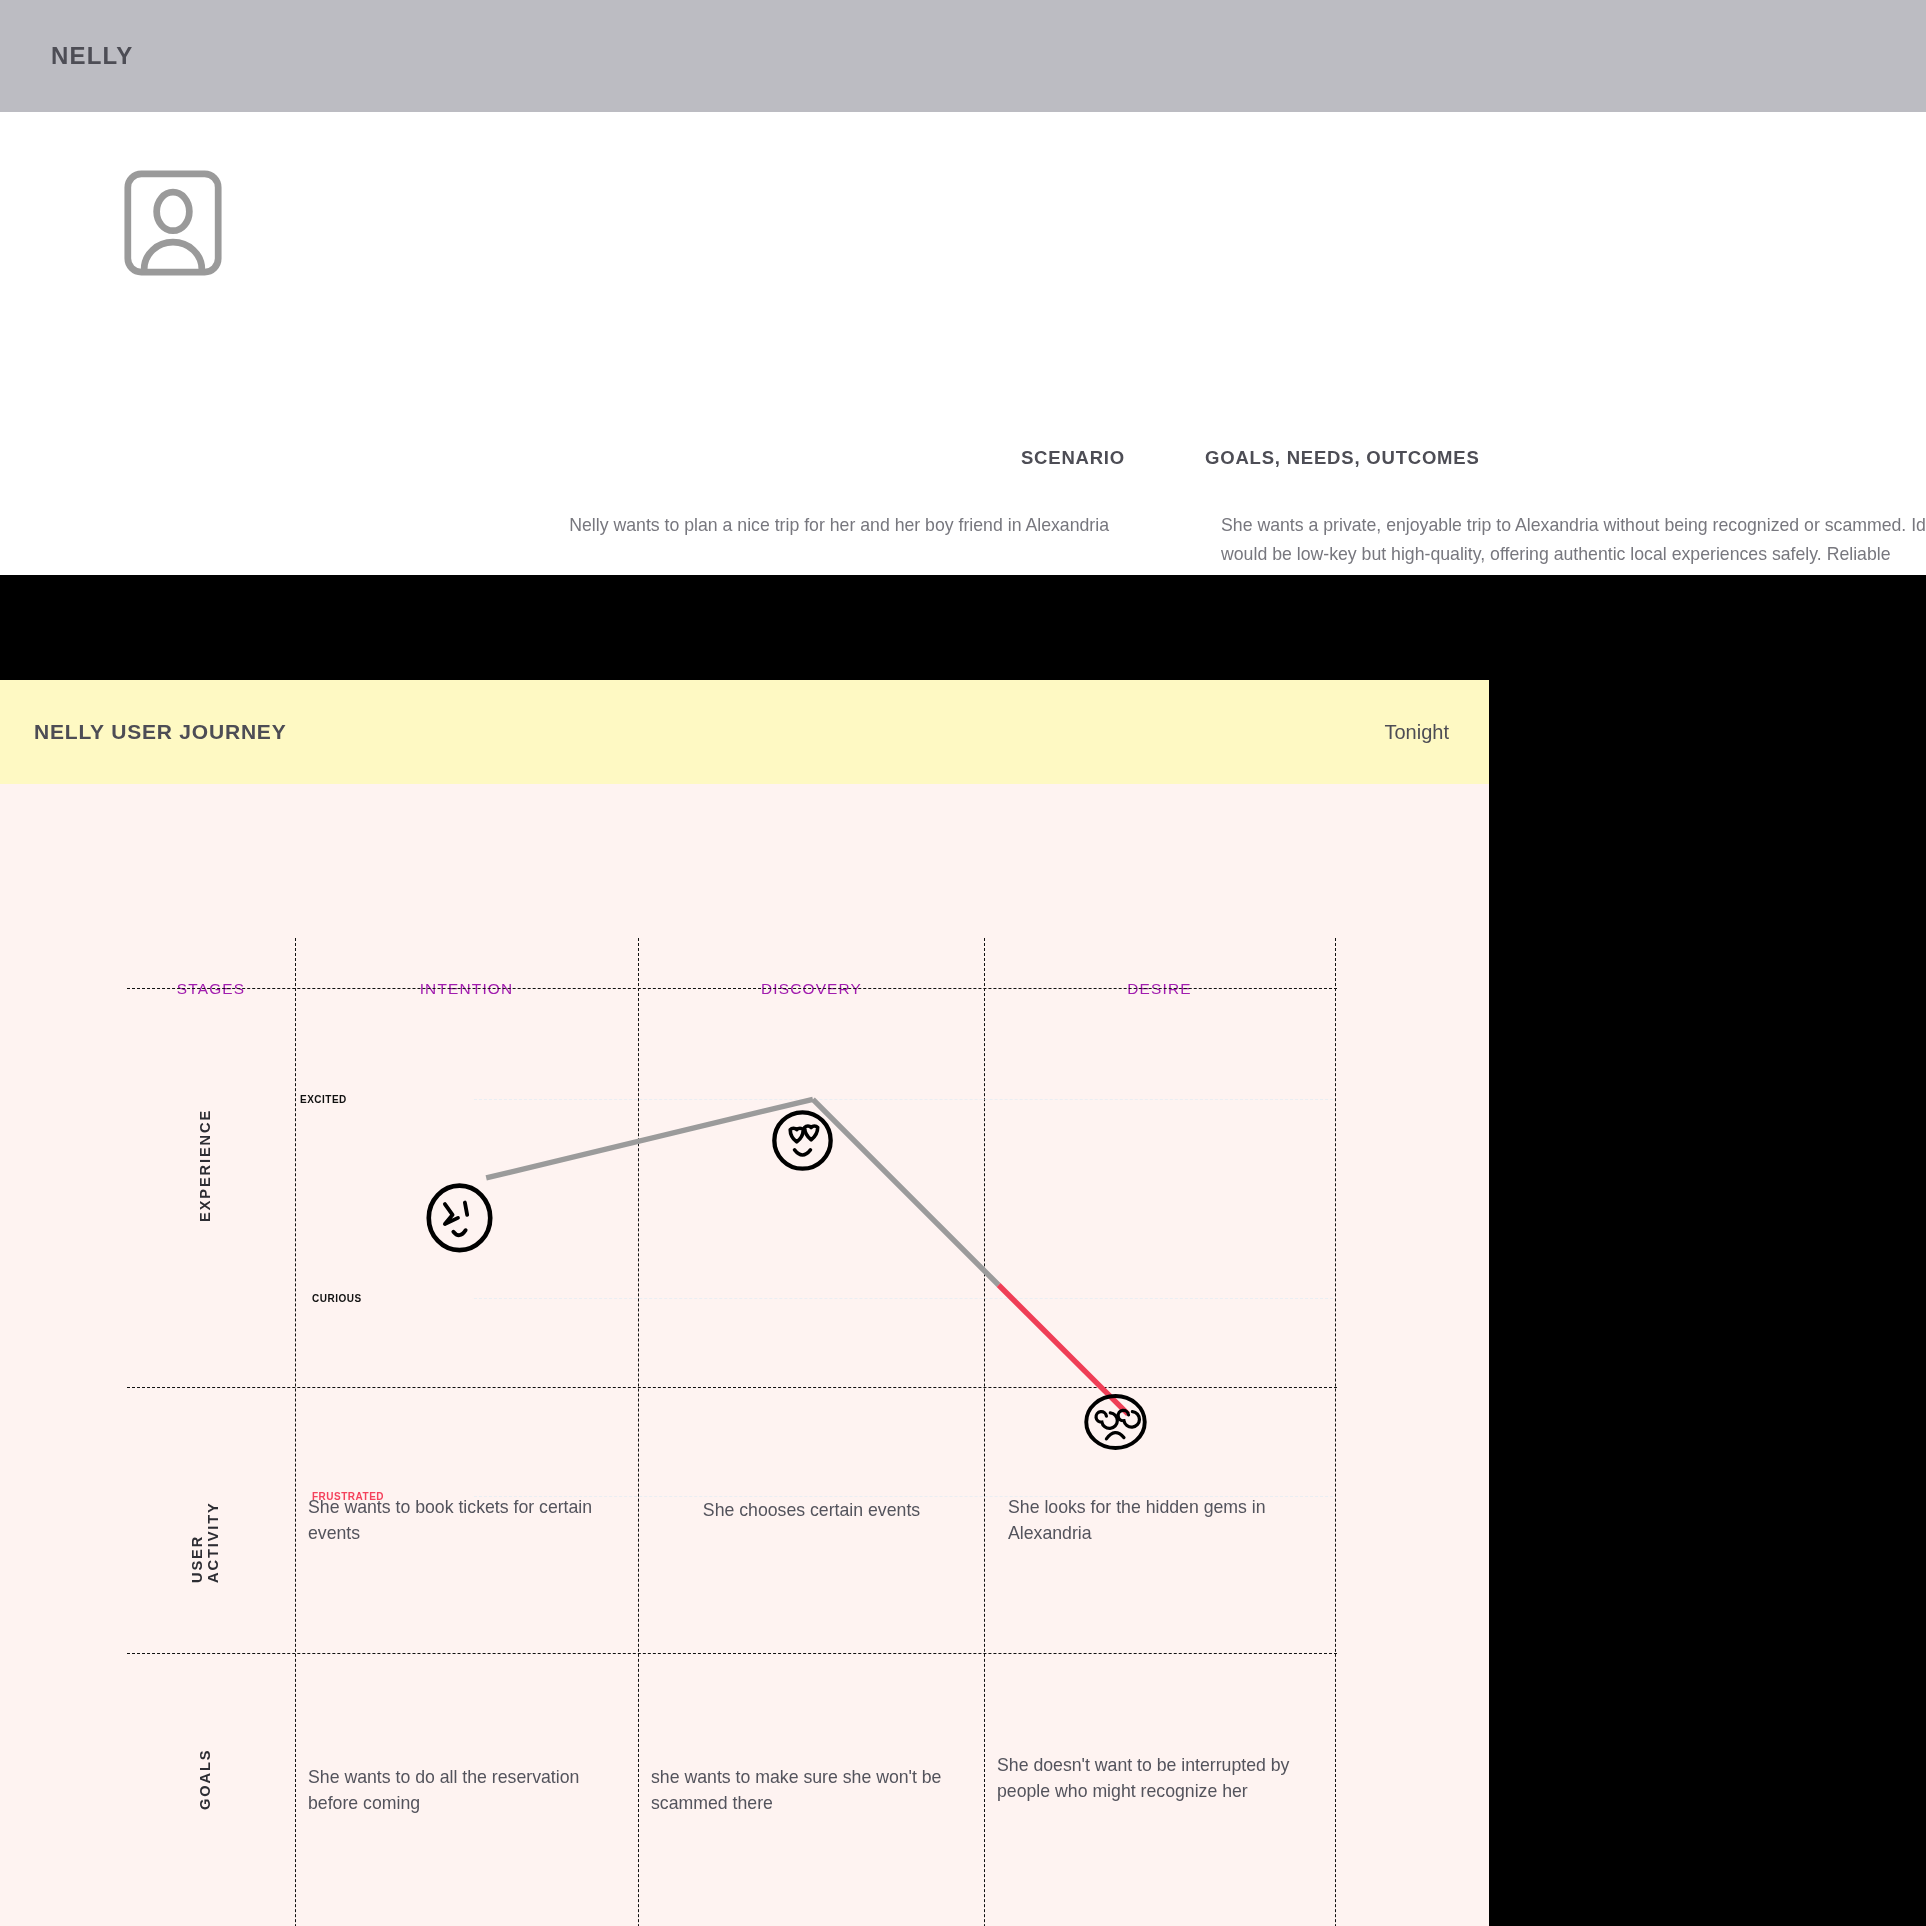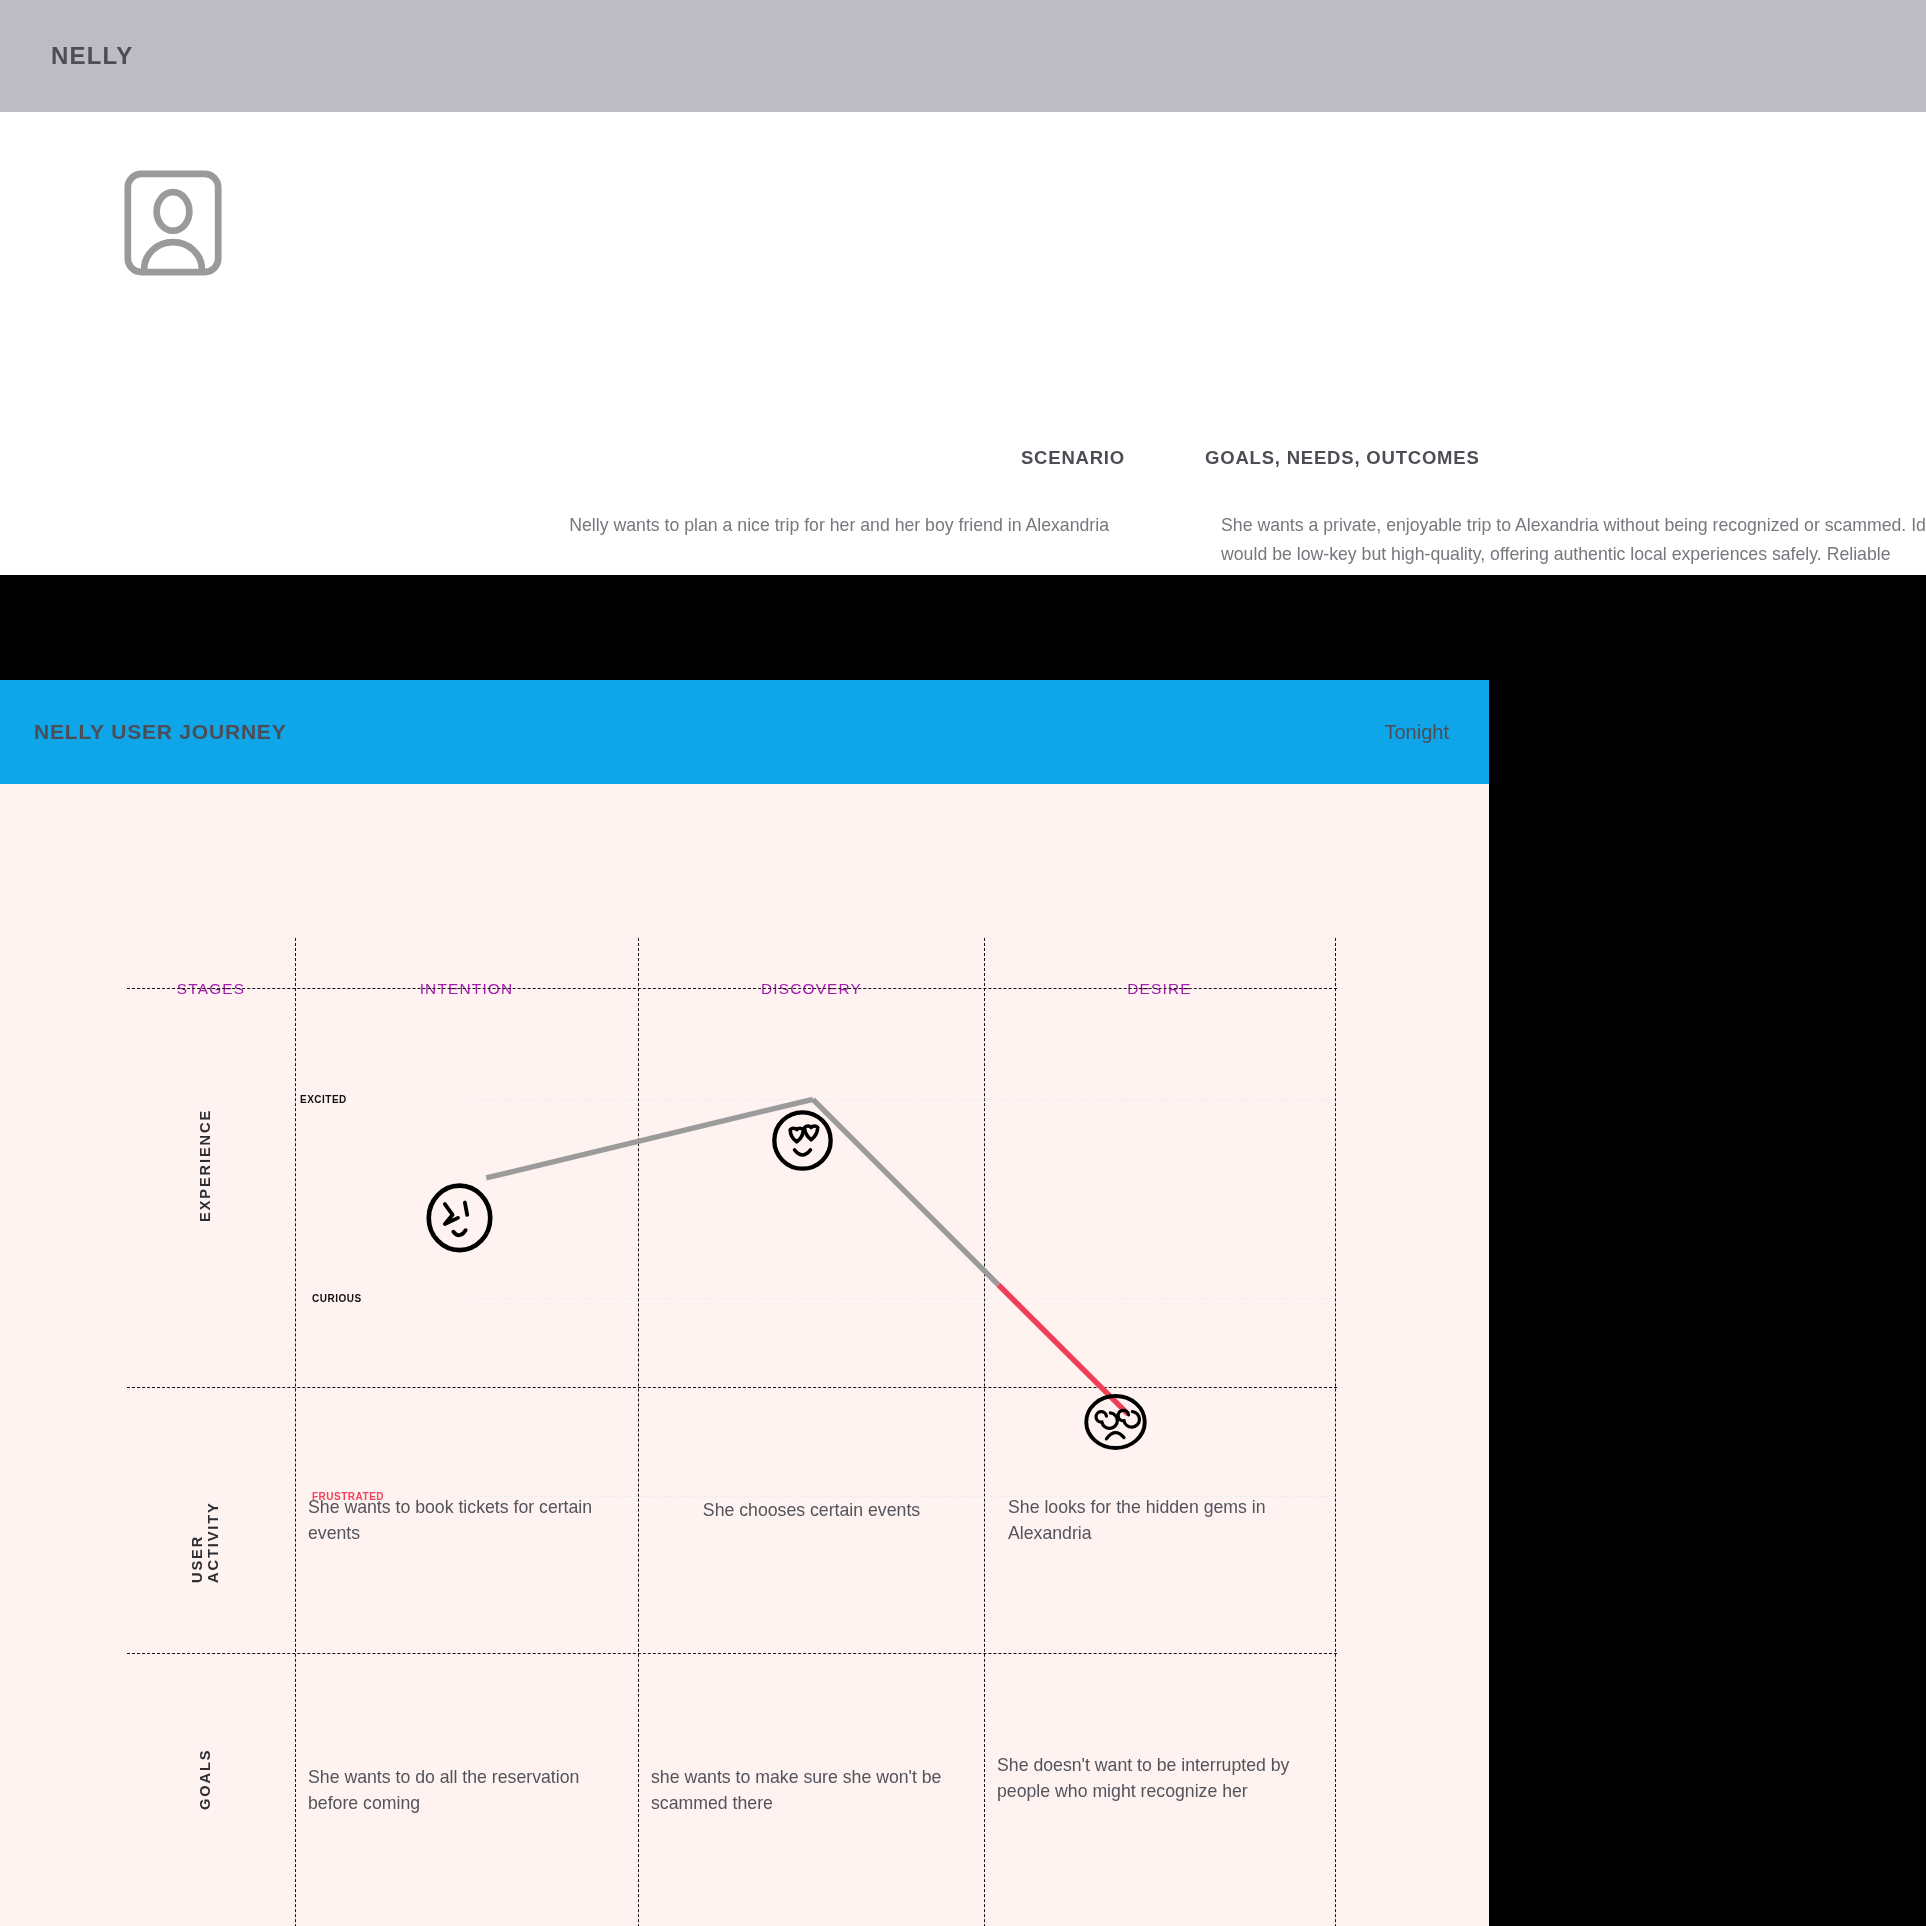--- a/index.html
+++ b/index.html
@@ -43,21 +43,21 @@
     position:absolute;left:0;top:575px;width:2140px;height:2082px;
     background:#000000;
   }
   
   .journey{
     position:absolute;left:0;top:680px;width:1489px;height:1977px;
     background:#fef3f1;overflow:hidden;
   }
   .journey-head{
     position:absolute;left:0;top:0;width:1489px;height:104px;
-    background:#0ea5e9;
+    background:#fef9c3;
   }
   .journey-head .jtitle{
     position:absolute;left:34px;top:0;height:104px;display:flex;align-items:center;
     font-size:21px;font-weight:700;letter-spacing:0.8px;color:#4d4d55;
   }
   .journey-head .jmeta{
     position:absolute;right:40px;top:0;height:104px;display:flex;align-items:center;
     font-size:20px;font-weight:400;color:#4d4d55;
   }
   

